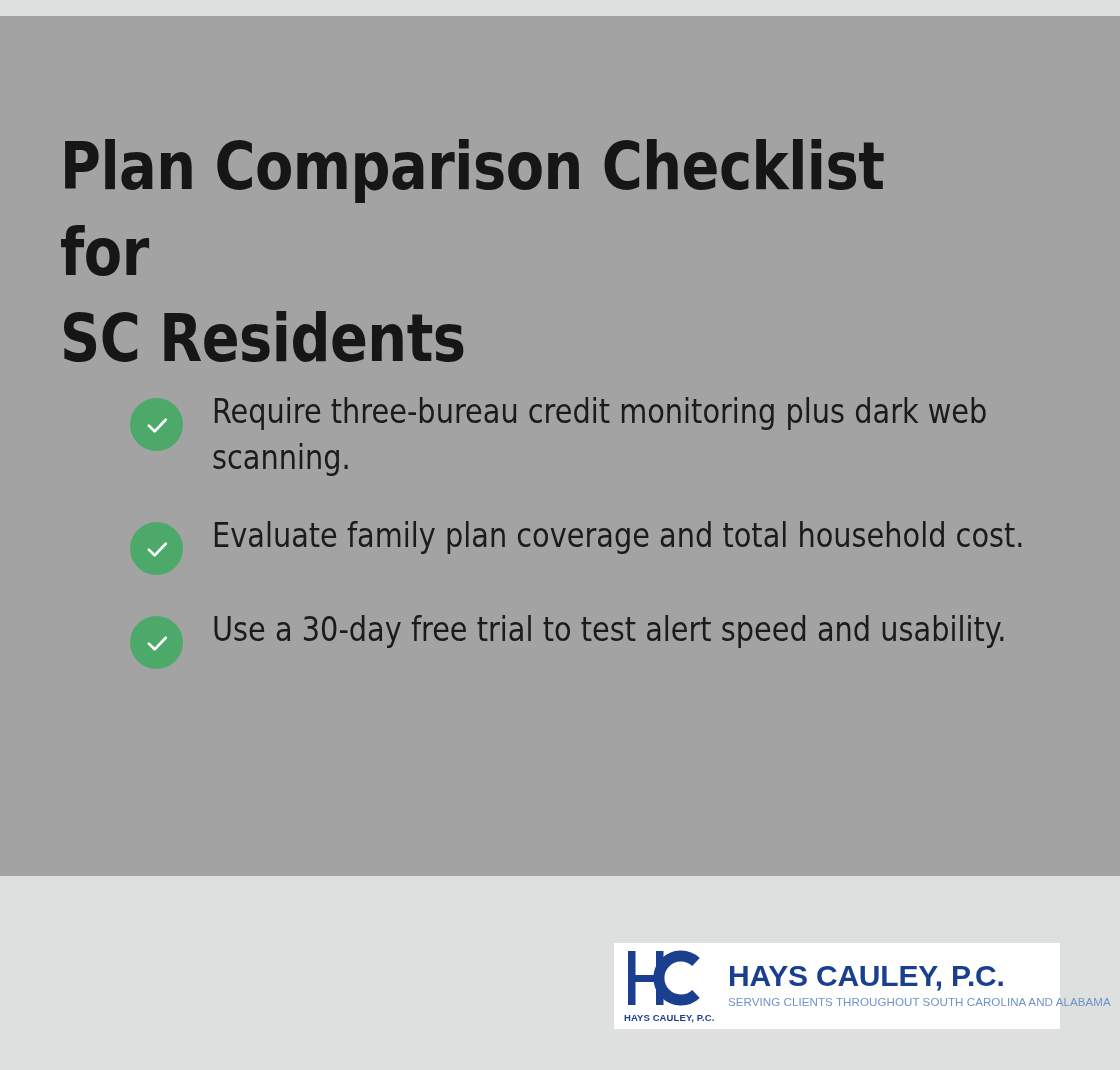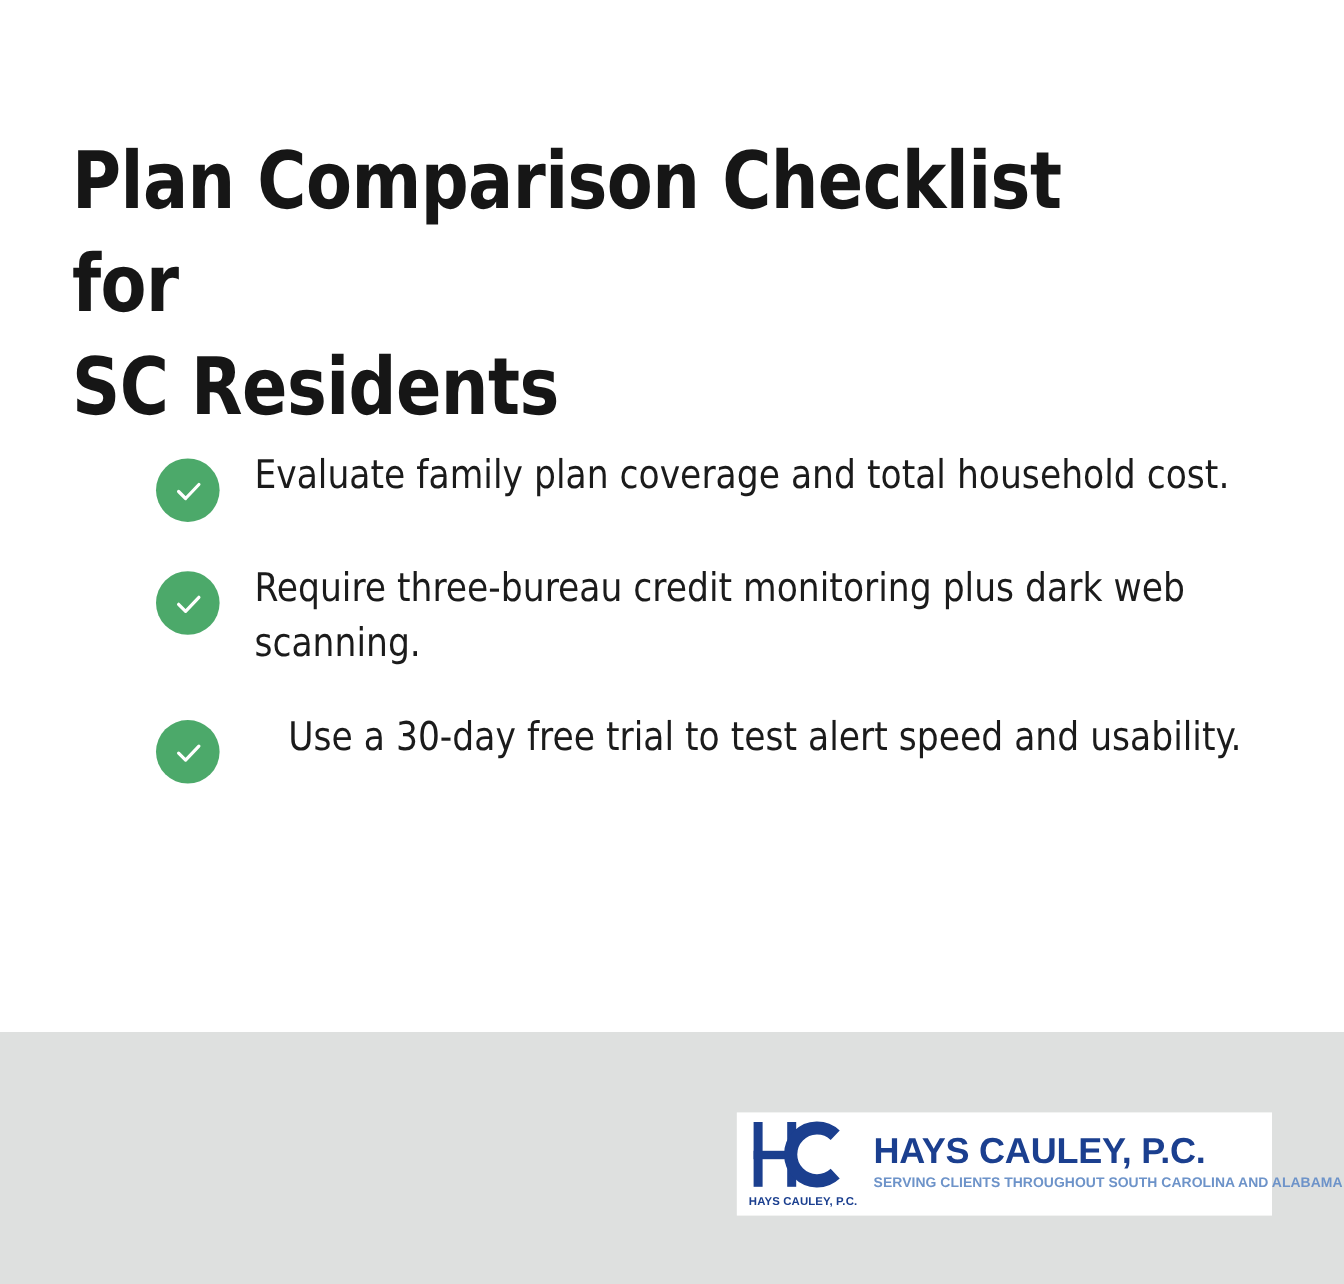--- a/index.html
+++ b/index.html
@@ -12,22 +12,23 @@
     height: 1070px;
     background: #dee0df;
     font-family: "Liberation Sans", sans-serif;
     overflow: hidden;
   }
 
   .infographic {
     position: relative;
     width: 1120px;
     height: 860px;
-    background: #ffffff;
+    background: #a3a3a3;
     box-sizing: border-box;
+    margin-top: 16px;
   }
 
   
   .title {
     position: absolute;
     left: 60px;
     top: 108px;
     width: 990px;
     font-family: "DejaVu Sans Condensed", "Liberation Sans Narrow", "Liberation Sans", sans-serif;
     font-size: 66px;
@@ -52,21 +53,21 @@
     padding: 0;
   }
 
   .check-item {
     position: relative;
     display: flex;
     align-items: flex-start;
     margin-bottom: 28px;
     min-height: 56px;
   }
-  .check-item:last-child { margin-bottom: 0; text-align: right; }
+  .check-item:last-child { margin-bottom: 0; }
 
   .check-badge {
     flex: 0 0 auto;
     width: 53px;
     height: 53px;
     border-radius: 50%;
     background: #4ca96a;
     display: flex;
     align-items: center;
     justify-content: center;
@@ -141,64 +142,64 @@
     font-size: 30px;
     font-weight: 700;
     color: #1b3f8f;
     letter-spacing: -0.2px;
     line-height: 34px;
     white-space: nowrap;
   }
   .logo-tagline {
     font-family: "Liberation Sans", sans-serif;
     font-size: 11.6px;
-    font-weight: 700;
+    font-weight: 400;
     color: #6d93c9;
     letter-spacing: 0.05px;
     line-height: 15px;
     margin-top: 1px;
     white-space: nowrap;
   }
 </style>
 </head>
 <body>
 
 <div class="infographic">
 
   <h1 class="title">Plan Comparison Checklist for
 SC Residents</h1>
 
   <ul class="checklist">
 
 
+
+    <li class="check-item">
+      <span class="check-badge">
+        <svg viewBox="0 0 24 24" aria-hidden="true">
+          <path d="M5 12.5 L10 17.5 L19.5 7.5" fill="none" stroke="#ffffff" stroke-width="2.3" stroke-linecap="round" stroke-linejoin="round"></path>
+        </svg>
+      </span>
+      <span class="check-text">Require three-bureau credit monitoring plus dark web scanning.</span>
+    </li>
 
     <li class="check-item">
       <span class="check-badge">
         <svg viewBox="0 0 24 24" aria-hidden="true">
           <path d="M5 12.5 L10 17.5 L19.5 7.5" fill="none" stroke="#ffffff" stroke-width="2.3" stroke-linecap="round" stroke-linejoin="round"></path>
         </svg>
       </span>
       <span class="check-text">Evaluate family plan coverage and total household cost.</span>
     </li>
 
     <li class="check-item">
       <span class="check-badge">
         <svg viewBox="0 0 24 24" aria-hidden="true">
           <path d="M5 12.5 L10 17.5 L19.5 7.5" fill="none" stroke="#ffffff" stroke-width="2.3" stroke-linecap="round" stroke-linejoin="round"></path>
         </svg>
       </span>
-      <span class="check-text">Require three-bureau credit monitoring plus dark web scanning.</span>
-    </li>
-
-    <li class="check-item">
-      <span class="check-badge">
-        <svg viewBox="0 0 24 24" aria-hidden="true">
-          <path d="M5 12.5 L10 17.5 L19.5 7.5" fill="none" stroke="#ffffff" stroke-width="2.3" stroke-linecap="round" stroke-linejoin="round"></path>
-        </svg>
-      </span>
       <span class="check-text">Use a 30-day free trial to test alert speed and usability.</span>
     </li>
 
   </ul>
 
   <div class="logo-card">
 
     <div class="logo-mark">
       <svg viewBox="0 0 84 58" aria-hidden="true">
 

